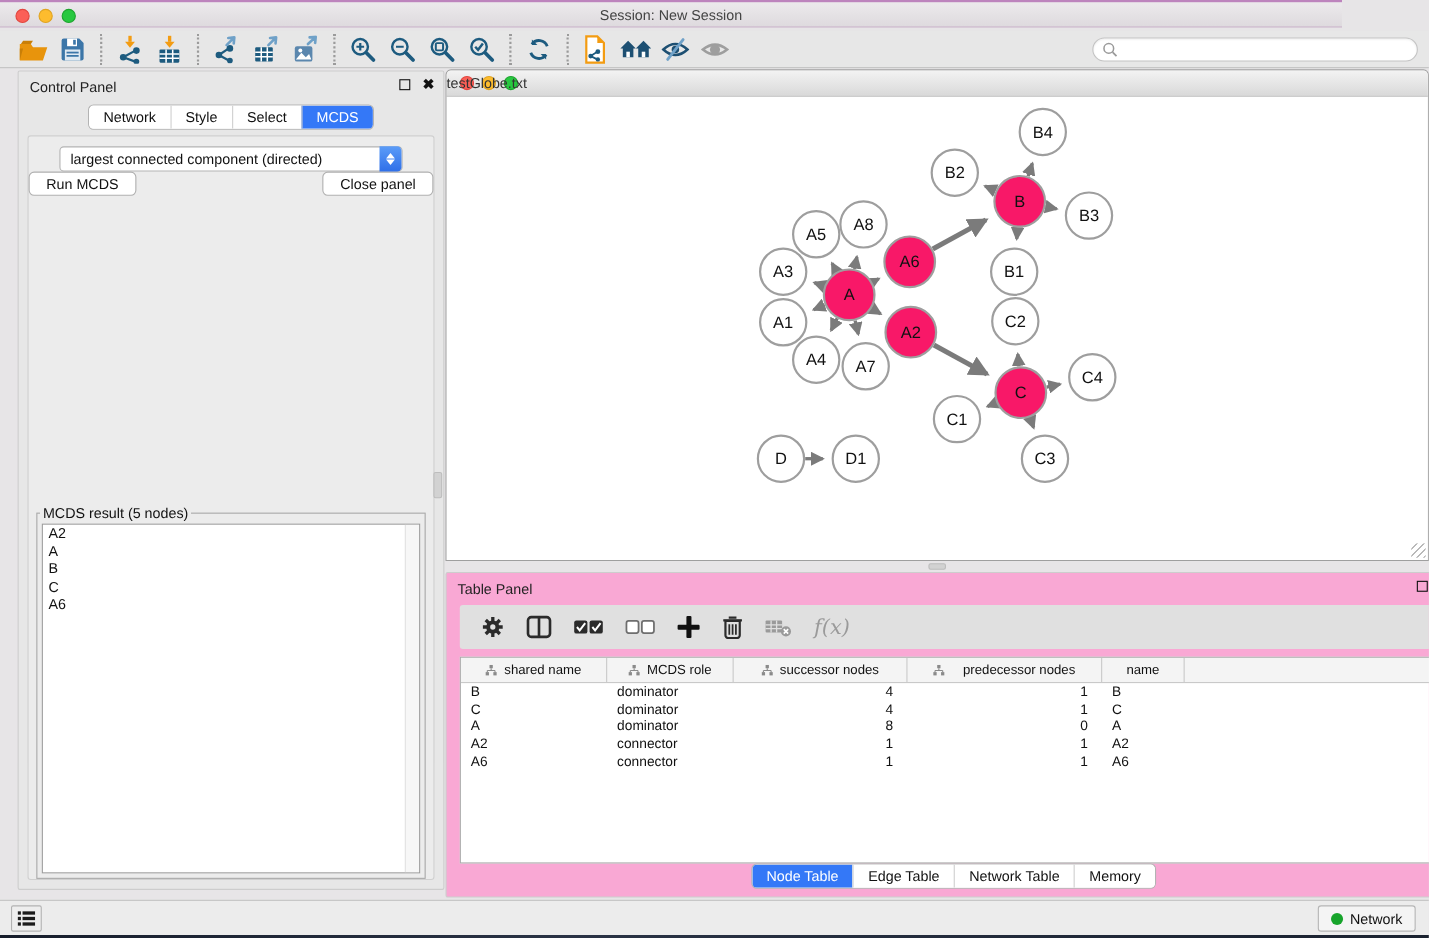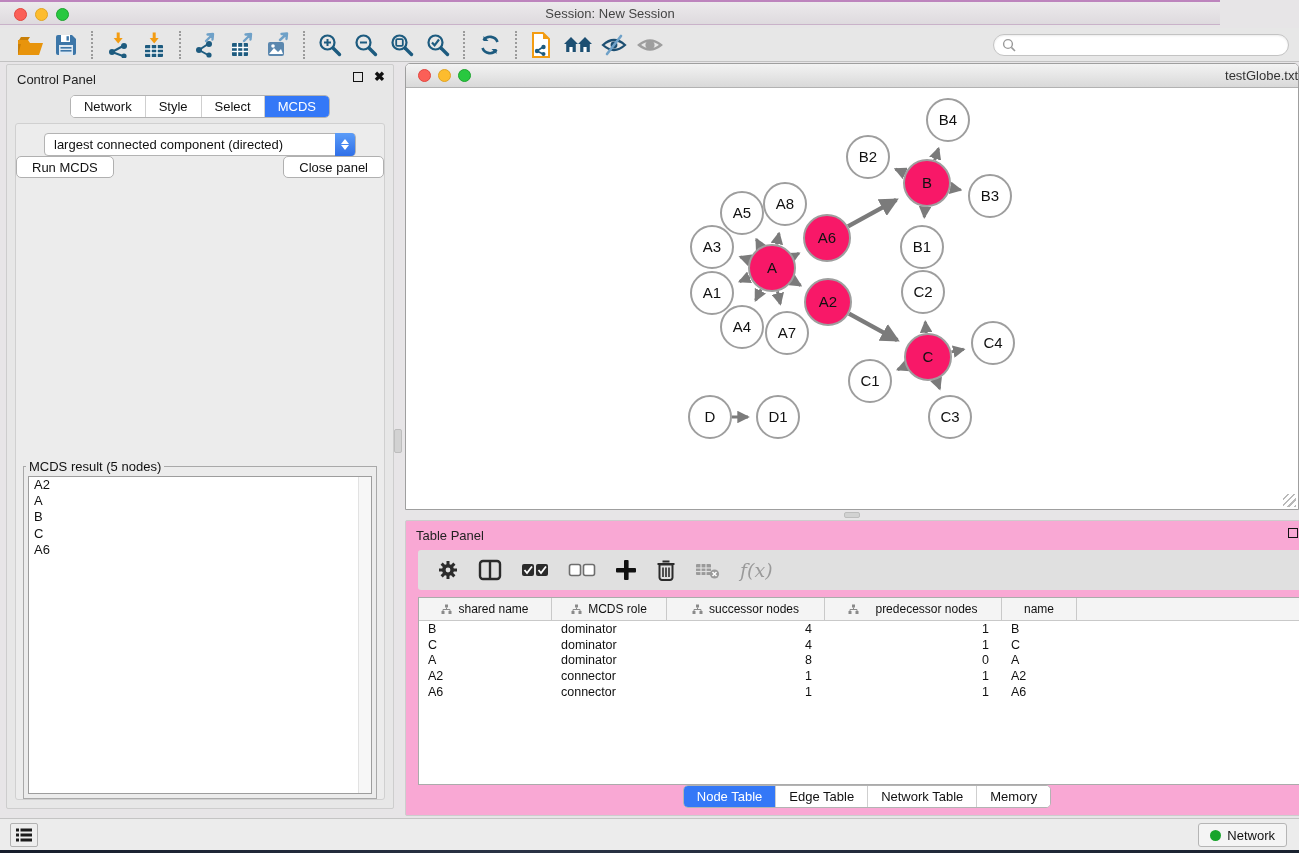--- a/index.html
+++ b/index.html
@@ -23,21 +23,21 @@
     background:#e7e7e7; border-bottom:1px solid #c2c2c2; display:flex; align-items:center;
     padding:0 10px 0 12px; }
   .tbtn { width:36px; height:30px; display:flex; align-items:center; justify-content:center; }
   .tsep { height:28px; border-left:2px dotted #9b9b9b; margin:0 7px; }
   #search-box { margin-left:auto; width:296px; height:22px; background:#fff;
     border:1px solid #c3c3c3; border-radius:12px; display:flex; align-items:center;
     padding:0 8px; box-shadow:inset 0 1px 2px rgba(0,0,0,.08); }
   #search-box input { border:none; outline:none; flex:1; font-size:12px; background:transparent; }
 
   
-  #control-panel { position:absolute; left:6px; top:64px; width:388px; height:745px;
+  #control-panel { position:absolute; left:16px; top:64px; width:388px; height:745px;
     background:#e7e7e7; border:1px solid #cdcdcd; border-radius:2px; }
   .panel-head { position:relative; height:28px; }
   .panel-head .ptitle { position:absolute; left:10px; top:7px; font-size:13px; color:#222; }
   .panel-head .picons { position:absolute; right:8px; top:7px; display:flex; gap:11px; align-items:center; }
   .float-ico { width:10px; height:10px; border:1.6px solid #111; }
   .close-ico { font-size:13px; font-weight:bold; color:#111; line-height:10px; }
 
   .seg { display:inline-flex; border:1px solid #b3b3b3; border-radius:5px; overflow:hidden; background:#fff; }
   .seg .segbtn { background:#fff; border:none; border-left:1px solid #cfcfcf; padding:3px 13px;
     font-size:13px; color:#111; font-family:inherit; }
@@ -76,21 +76,21 @@
     border:1px solid #bdbdbd; border-radius:2px; }
   #h-grip { position:absolute; left:844px; top:512px; width:16px; height:6px; background:#d2d2d2;
     border:1px solid #bdbdbd; border-radius:2px; }
 
   
   #net-window { position:absolute; left:405px; top:63px; width:894px; height:447px;
     background:#fff; border:1px solid #9f9f9f; border-radius:5px 5px 0 0; overflow:hidden; }
   #net-titlebar { position:relative; height:24px; background:linear-gradient(#f3f3f3,#d9d9d9);
     border-bottom:1px solid #b2b2b2; }
   #net-titlebar .lights { left:12px; top:5px; gap:7px; }
-  #net-titlebar .title { position:absolute; left:0; right:0; top:4px; text-align:right;
+  #net-titlebar .title { position:absolute; left:0; right:0; top:4px; text-align:left;
     font-size:13px; color:#333; }
   #net-canvas { position:absolute; left:0; top:24px; right:0; bottom:0; background:#fff; }
   #resize-grip { position:absolute; right:2px; bottom:2px; width:13px; height:13px;
     background:repeating-linear-gradient(135deg, transparent 0 3px, #b9b9b9 3px 4.5px); }
 
   
   #table-panel { position:absolute; left:405px; top:520px; width:924px; height:296px;
     background:#f9a8d4; border:1px solid #cdcdcd; border-radius:2px; }
   #tp-toolbar { position:absolute; left:12px; right:10px; top:29px; height:40px;
     background:#e0e0e0; border-radius:3px; display:flex; align-items:center; gap:19px;

